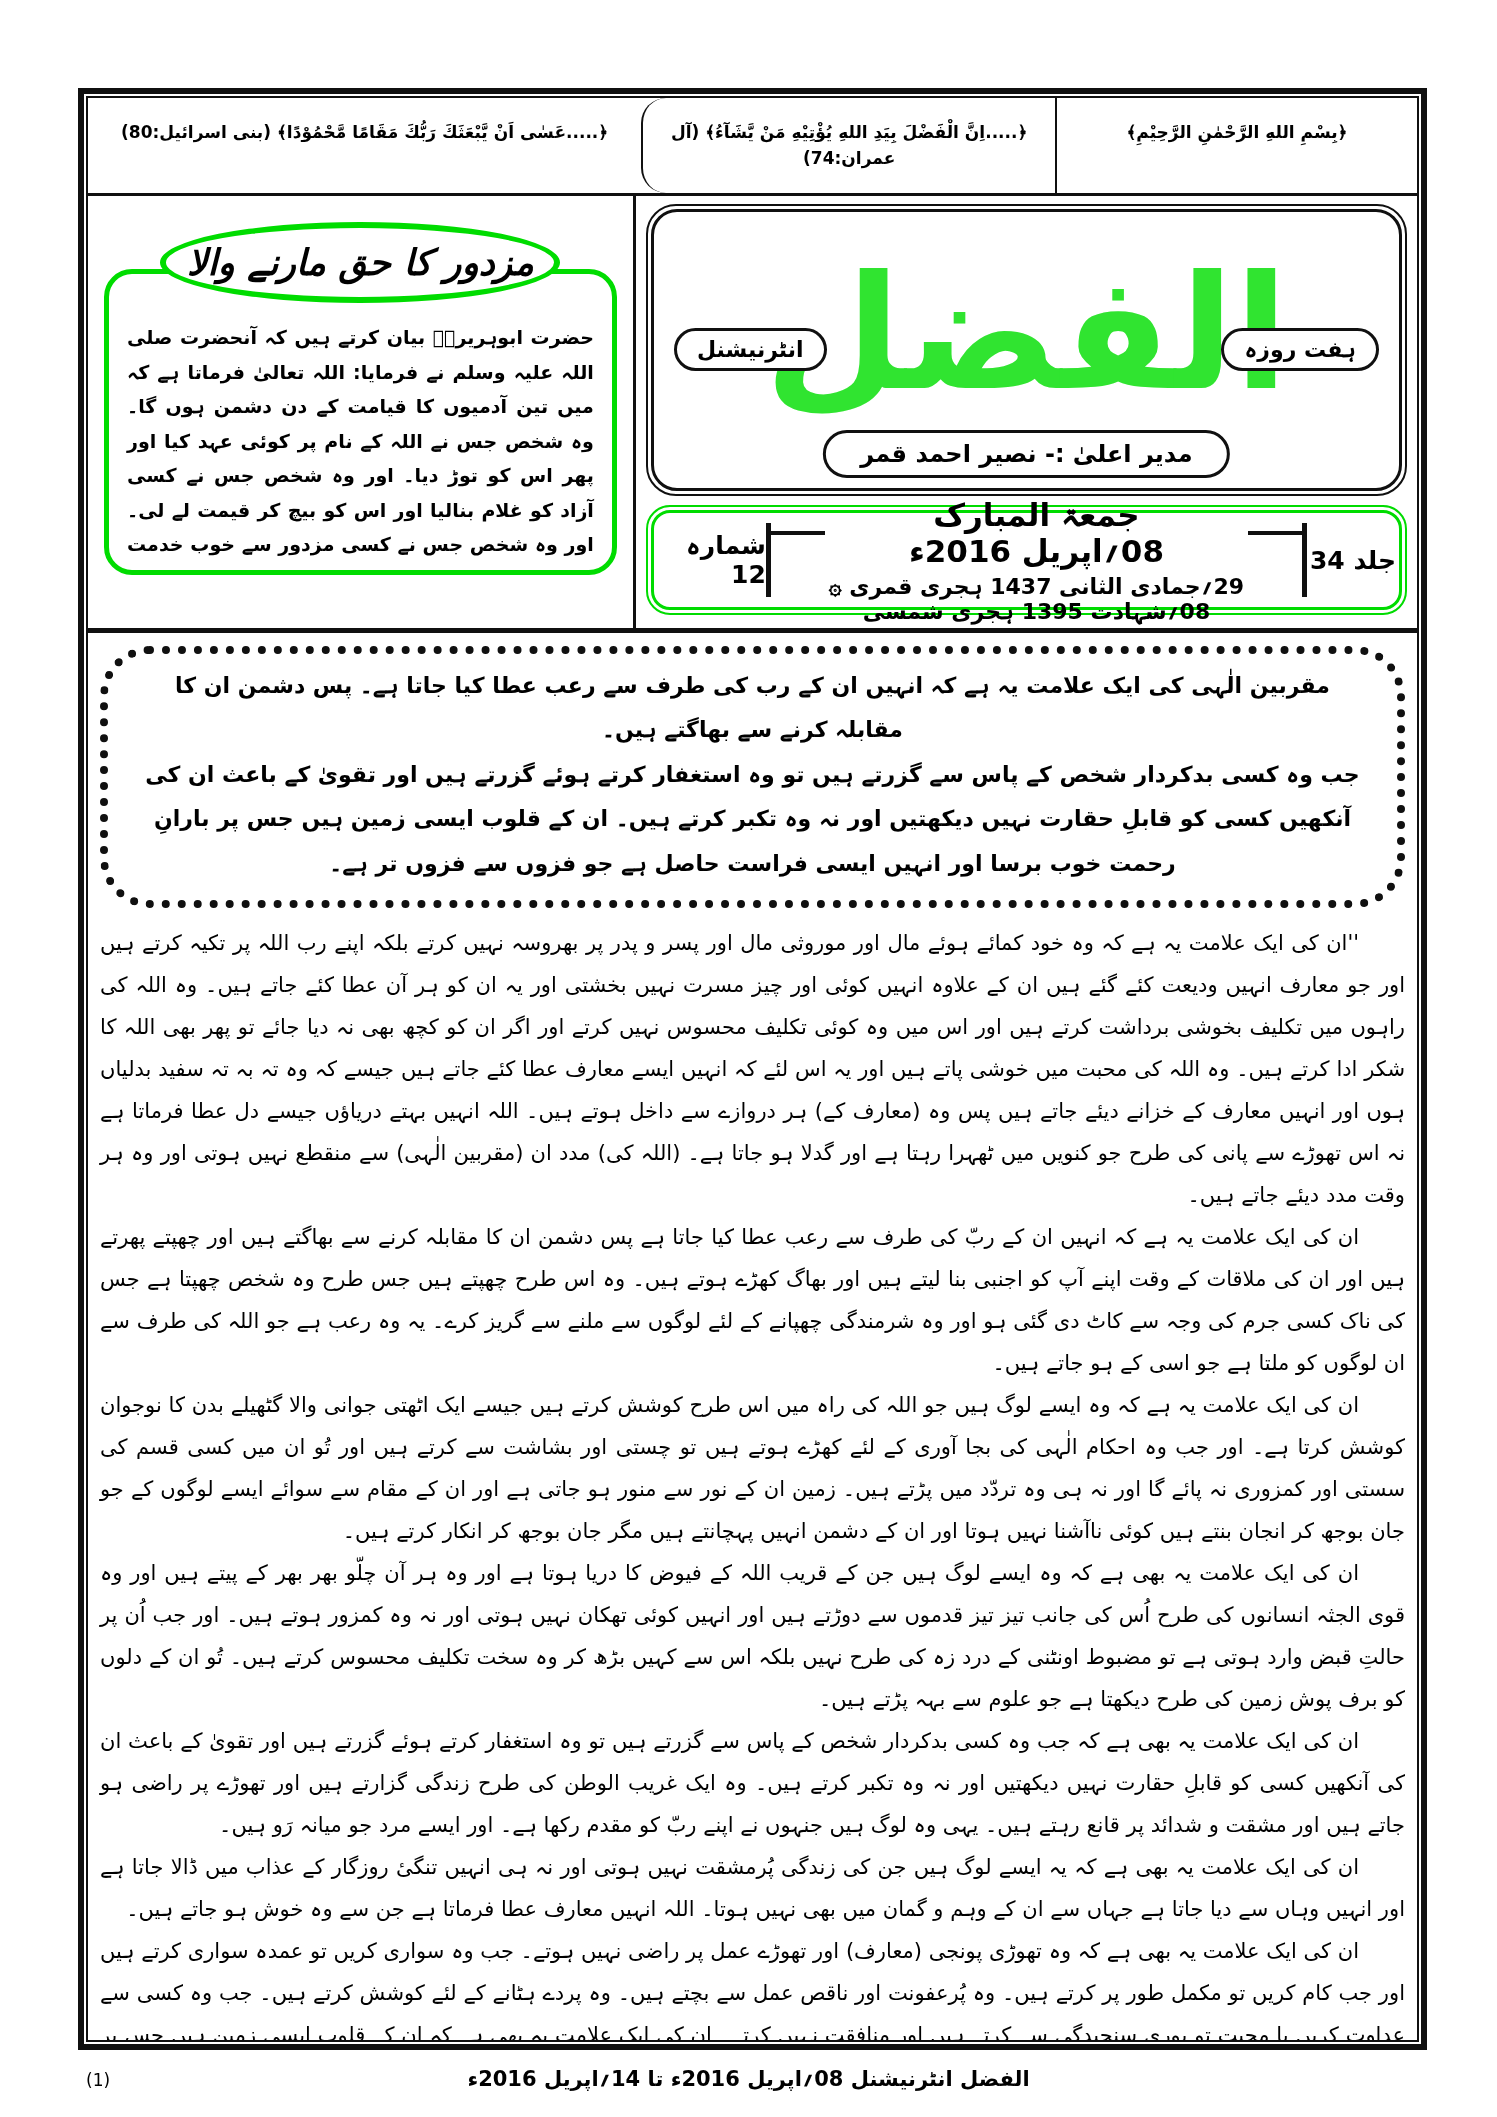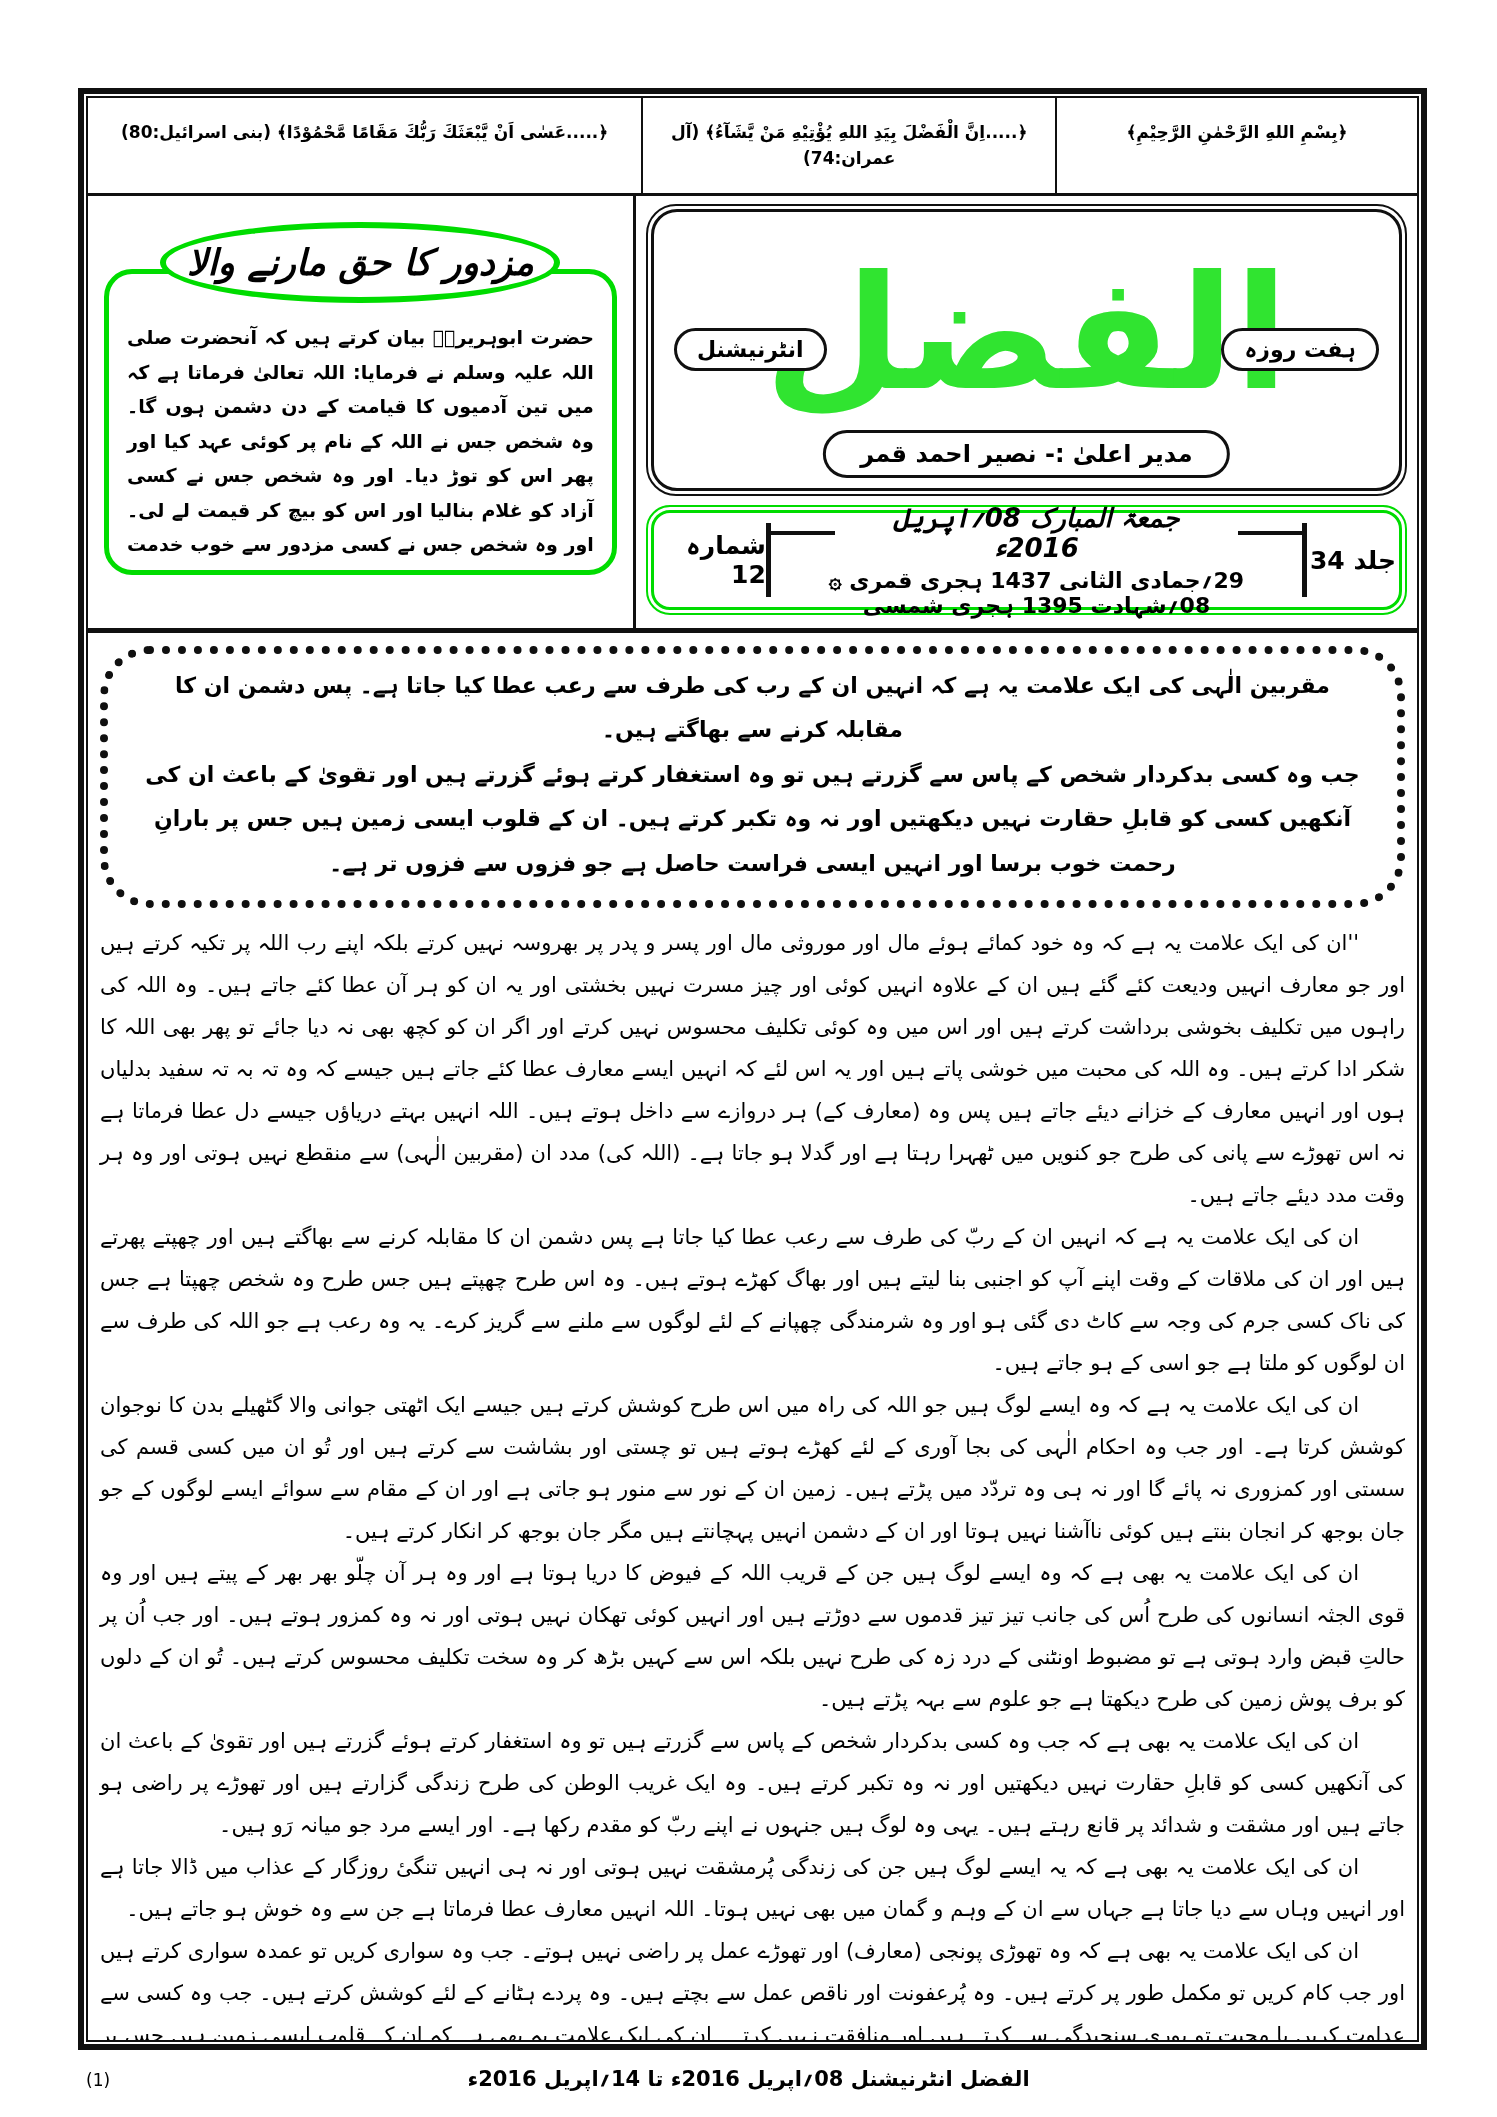--- a/index.html
+++ b/index.html
@@ -6,21 +6,21 @@
   .page{position:relative;width:1497px;height:2117px;background:#fff;
         font-family:"DejaVu Sans",sans-serif;color:#000;overflow:hidden;}
   
   .frame{position:absolute;left:78px;top:88px;width:1337px;height:1950px;border:6px solid #101010;}
   .frame-inner{position:absolute;inset:2px;border:2px solid #101010;display:flex;flex-direction:column;overflow:hidden;}
 
   
   .verses{display:flex;border-bottom:3px solid #101010;}
   .verse{padding:22px 6px;text-align:center;font-weight:bold;font-size:17px;line-height:1.5;}
   .verse:not(:last-child){border-left:2px solid #101010;}
-  .v1{width:27%;} .v2{width:31%;} .v3{width:42%;}
+  .v1{width:27%;} .v2{width:31%;border-radius:25px;} .v3{width:42%;}
 
   
   .columns{display:flex;height:432px;border-bottom:5px solid #101010;}
   .col-masthead{width:59%;border-left:3px solid #101010;position:relative;padding:8px 10px 6px;box-sizing:border-box;}
   .col-article{flex:1;position:relative;padding:0 16px;box-sizing:border-box;}
 
   
   .mast{border:2px solid #101010;border-radius:30px;padding:3px;height:292px;box-sizing:border-box;}
   .mast-in{border:3px solid #101010;border-radius:26px;height:100%;position:relative;box-sizing:border-box;}
   .mast-title{position:absolute;inset:0;display:flex;align-items:center;justify-content:center;
@@ -30,21 +30,21 @@
   .pill-weekly{right:20px;top:116px;}
   .pill-intl{left:20px;top:116px;}
   .pill-editor{bottom:10px;left:50%;transform:translateX(-50%);font-size:24px;padding:7px 34px;}
 
   
   .datebar{margin-top:9px;border:2px solid var(--green,#00dc00);border-radius:24px;padding:3px;}
   .datebar-in{border:3px solid var(--green,#00dc00);border-radius:19px;display:flex;height:100px;box-sizing:border-box;}
   .db-vol{width:92px;display:flex;align-items:center;justify-content:center;font-weight:bold;font-size:25px;
       border-left:5px solid #101010;margin:10px 0;}
   .db-center{flex:1;display:flex;flex-direction:column;justify-content:center;gap:5px;text-align:center;font-weight:bold;}
-  .db-greg{font-size:26px;display:flex;align-items:center;justify-content:center;gap:34px;font-style:italic;}
+  .db-greg{font-size:31px;display:flex;align-items:center;justify-content:center;gap:34px;}
   .dash{display:inline-block;width:72px;border-top:4px solid #101010;}
   .db-hijri{font-size:22px;}
   .db-issue{width:112px;display:flex;align-items:center;justify-content:center;font-weight:bold;font-size:25px;
       border-right:5px solid #101010;margin:10px 0;}
 
   
   .art-title{width:400px;margin:26px auto 0;border:6px solid var(--green,#00dc00);border-radius:50%;
       text-align:center;font-size:36px;font-weight:bold;padding:14px 8px;position:relative;z-index:2;background:#fff;box-sizing:border-box;font-style:italic;}
   .art-box{border:5px solid var(--green,#00dc00);border-radius:28px;margin-top:-34px;
       padding:46px 18px 8px;height:306px;box-sizing:border-box;overflow:hidden;}

